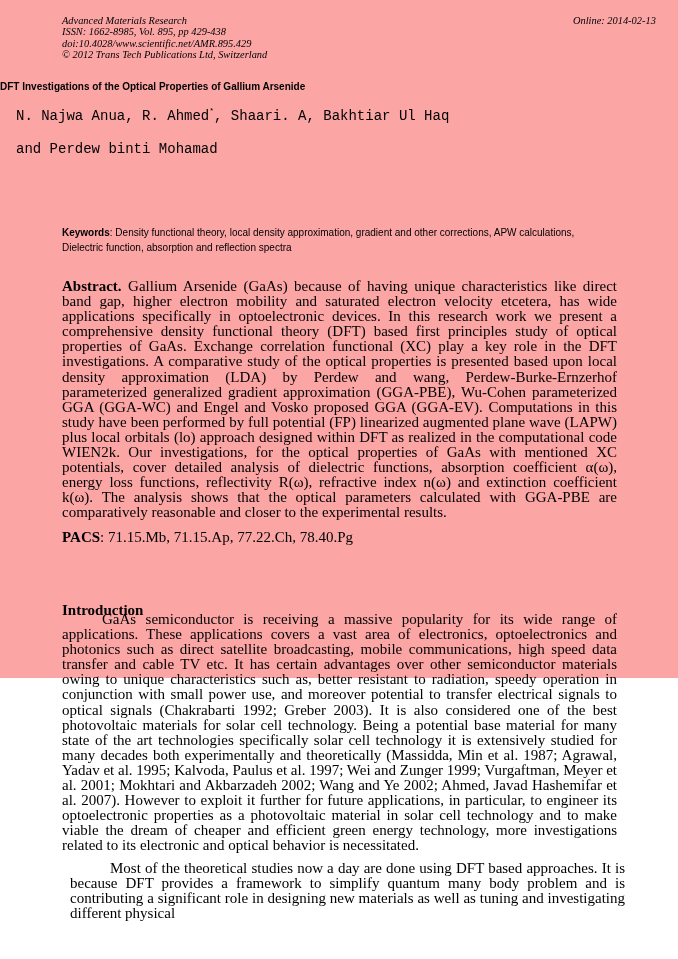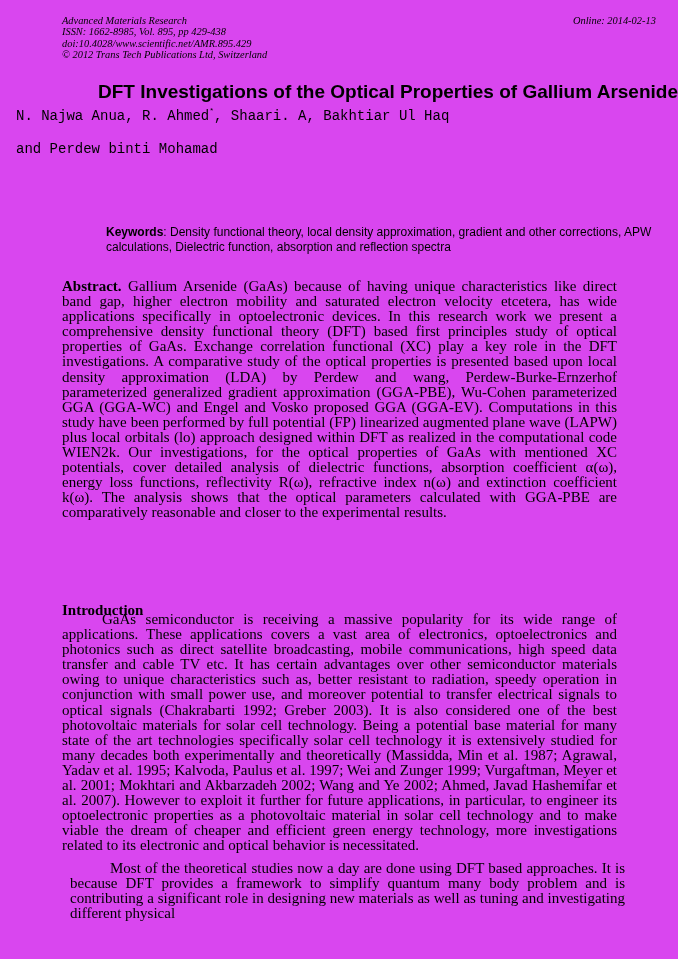--- a/index.html
+++ b/index.html
@@ -1,28 +1,28 @@
 <!DOCTYPE html>
 <html><head>
 <meta charset="utf-8">
 <style>
   html, body { margin: 0; padding: 0; background: #ffffff; }
   body { width: 678px; height: 959px; overflow: hidden; position: relative; color: #000; }
-  .page { position: absolute; left: 0; top: 0; width: 678px; height: 959px; background: #d946ef; }
+  .page { position: absolute; left: 0; top: 0; width: 678px; height: 678px; background: #fca5a5; }
   .hdr { position: absolute; font-family: "Liberation Serif", serif; font-style: italic; font-size: 10.4px; line-height: 11.4px; }
   .hdr-left { left: 62px; top: 15px; }
   .hdr-right { left: 527px; top: 15px; margin-left: 46px; }
   .hdr-line { display: block; white-space: nowrap; }
-  .title { position: absolute; left: 0; width: 678px; top: 81px; text-align: right; font-family: "Liberation Sans", sans-serif; font-weight: bold; font-size: 19px; }
+  .title { position: absolute; left: 0; width: 678px; top: 81px; text-align: left; font-family: "Liberation Sans", sans-serif; font-weight: bold; font-size: 10px; }
   .authors { position: absolute; left: 16px; width: 678px; text-align: left; font-family: Liberation Mono, monospace; font-size: 14px; }
   .authors1 { top: 108px; }
   .authors2 { top: 141px; }
   .authors sup { font-size: 8px; position: relative; top: -2px; vertical-align: top; }
   .affil { position: absolute; left: 62px; width: 554px; top: 170px; text-align: center; font-family: "Liberation Sans", sans-serif; font-size: 11.2px; line-height: 14px; }
-  .keywords { position: absolute; left: 62px; width: 556px; top: 225px; font-family: "Liberation Sans", sans-serif; font-size: 12px; line-height: 15px; margin-left: 44px; }
+  .keywords { position: absolute; left: 62px; width: 556px; top: 225px; font-family: "Liberation Sans", sans-serif; font-size: 10px; line-height: 15px; }
   .keywords b { font-weight: bold; }
   .body { position: absolute; left: 62px; width: 555px; font-family: "Liberation Serif", serif; font-size: 15px; line-height: 15.1px; text-align: justify; }
   .abstract { top: 279px; }
   .pacs { top: 530px; }
   .intro-h { top: 584px; font-weight: bold; margin-top: 19px; }
   .para1 { top: 612px; text-indent: 40px; }
   .para2 { top: 861px; text-indent: 40px; margin-left: 8px; }
   .abstract b, .pacs b { font-weight: bold; }
 </style>
 </head>
@@ -41,20 +41,21 @@
   <div class="title">DFT Investigations of the Optical Properties of Gallium Arsenide</div>
 
   <div class="authors authors1"><span>N. Najwa Anua, R. Ahmed</span><sup>*</sup><span>, Shaari. A, Bakhtiar Ul Haq</span></div>
   <div class="authors authors2">and Perdew binti Mohamad</div>
 
 
   <div class="keywords"><b>Keywords</b><span>: Density functional theory, local density approximation, gradient and other corrections, APW calculations, Dielectric function, absorption and reflection spectra</span></div>
 
   <div class="body abstract"><b>Abstract.</b><span> Gallium Arsenide (GaAs) because of having unique characteristics like direct band gap, higher electron mobility and saturated electron velocity etcetera, has wide applications specifically in optoelectronic devices. In this research work we present a comprehensive density functional theory (DFT) based first principles study of optical properties of GaAs. Exchange correlation functional (XC) play a key role in the DFT investigations. A comparative study of the optical properties is presented based upon local density approximation (LDA) by Perdew and wang, Perdew-Burke-Ernzerhof parameterized generalized gradient approximation (GGA-PBE), Wu-Cohen parameterized GGA (GGA-WC) and Engel and Vosko proposed GGA (GGA-EV). Computations in this study have been performed by full potential (FP) linearized augmented plane wave (LAPW) plus local orbitals (lo) approach designed within DFT as realized in the computational code WIEN2k. Our investigations, for the optical properties of GaAs with mentioned XC potentials, cover detailed analysis of dielectric functions, absorption coefficient α(ω), energy loss functions, reflectivity R(ω), refractive index n(ω) and extinction coefficient k(ω). The analysis shows that the optical parameters calculated with GGA-PBE are comparatively reasonable and closer to the experimental results.</span></div>
 
+  <div class="body pacs"><b>PACS</b><span>: 71.15.Mb, 71.15.Ap, 77.22.Ch, 78.40.Pg</span></div>
 
   <div class="body intro-h">Introduction</div>
 
   <div class="body para1">GaAs semiconductor is receiving a massive popularity for its wide range of applications. These applications covers a vast area of electronics, optoelectronics and photonics such as direct satellite broadcasting, mobile communications, high speed data transfer and cable TV etc. It has certain advantages over other semiconductor materials owing to unique characteristics such as, better resistant to radiation, speedy operation in conjunction with small power use, and moreover potential to transfer electrical signals to optical signals (Chakrabarti 1992; Greber 2003). It is also considered one of the best photovoltaic materials for solar cell technology. Being a potential base material for many state of the art technologies specifically solar cell technology it is extensively studied for many decades both experimentally and theoretically (Massidda, Min et al. 1987; Agrawal, Yadav et al. 1995; Kalvoda, Paulus et al. 1997; Wei and Zunger 1999; Vurgaftman, Meyer et al. 2001; Mokhtari and Akbarzadeh 2002; Wang and Ye 2002; Ahmed, Javad Hashemifar et al. 2007). However to exploit it further for future applications, in particular, to engineer its optoelectronic properties as a photovoltaic material in solar cell technology and to make viable the dream of cheaper and efficient green energy technology, more investigations related to its electronic and optical behavior is necessitated.</div>
 
   <div class="body para2">Most of the theoretical studies now a day are done using DFT based approaches. It is because DFT provides a framework to simplify quantum many body problem and is contributing a significant role in designing new materials as well as tuning and investigating different physical</div>
 
 </div>
 
 </body></html>

